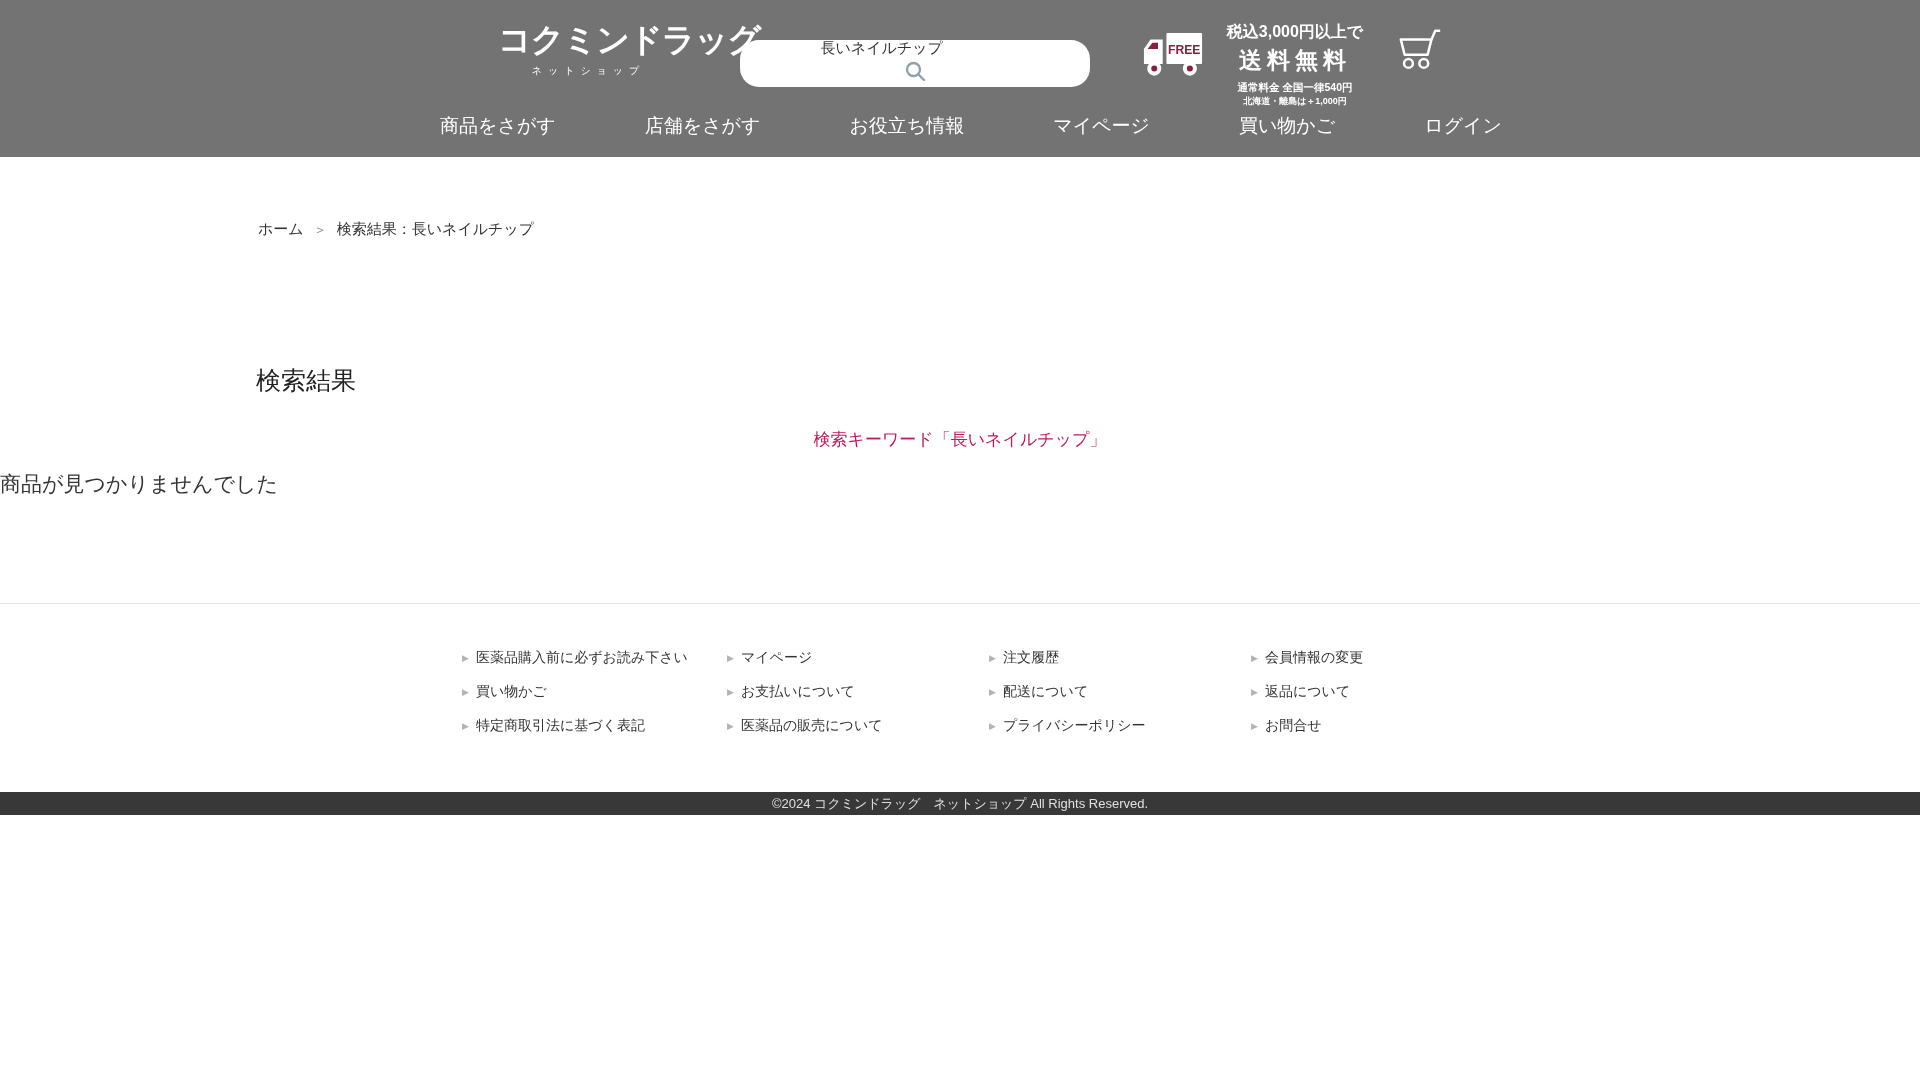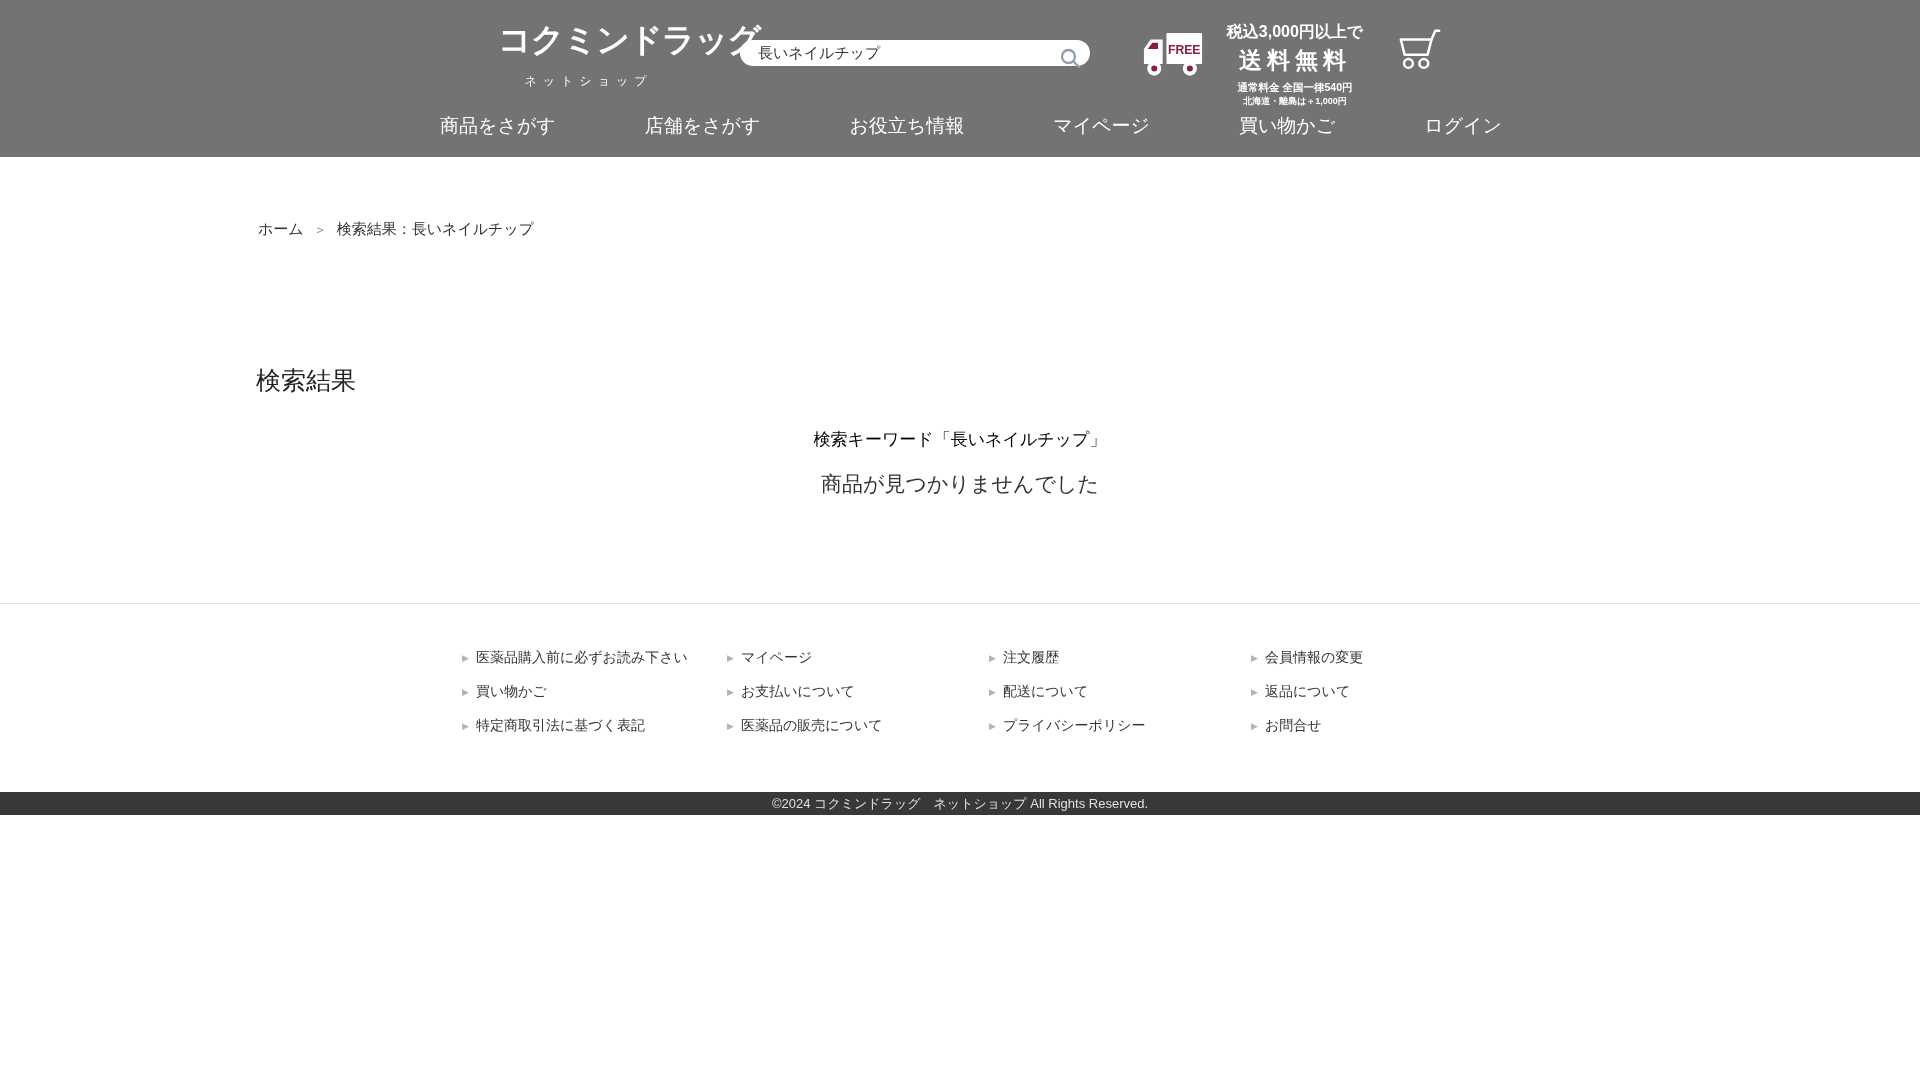--- a/index.html
+++ b/index.html
@@ -21,27 +21,27 @@
   }
   .logo {
     position: absolute; left: 498px; top: 18px;
     width: 175px; text-align: center; color: #fff; cursor: pointer;
   }
   .logo-title {
     font-size: 33px; font-weight: bold; letter-spacing: -1px;
     white-space: nowrap;
   }
   .logo-sub {
-    font-size: 12px; letter-spacing: 6px; margin-top: 10px; padding-left: 6px;
+    font-size: 10px; letter-spacing: 6px; margin-top: 1px; padding-left: 6px;
   }
   .search-wrap {
     position: absolute; left: 740px; top: 40px;
-    width: 350px; height: 26px;
+    width: 350px; height: 47px;
     background: #fff; border-radius: 19px;
-    display: flex; 
+    display: flex; align-items: center; flex-direction: column;
   }
   .search-input {
     flex: 1; border: none; outline: none; background: transparent;
     font-size: 15px; color: #333; padding: 0 8px 0 18px;
     font-family: inherit;
   }
   .search-btn {
     border: none; background: transparent; cursor: pointer;
     width: 40px; height: 38px; display: flex; align-items: center; justify-content: center;
   }
@@ -74,25 +74,25 @@
   }
   .crumb-sep { color: #888; margin: 0 10px; font-size: 13px; }
 
   
   .page-title {
     position: absolute; left: 256px; top: 364px;
     font-size: 25px; font-weight: normal; color: #222;
   }
   .keyword-line {
     position: absolute; left: 0; top: 428px; width: 1920px;
-    text-align: center; font-size: 17px; color: #000000;
+    text-align: center; font-size: 17px; color: #be185d;
   }
   .no-results {
     position: absolute; left: 0; top: 470px; width: 1920px;
-    text-align: center; font-size: 21px; color: #333;
+    text-align: left; font-size: 21px; color: #333;
   }
 
   
   .footer {
     position: absolute; left: 0; top: 603px; width: 1920px;
     border-top: 1px solid #e2e2e2;
   }
   .footer-grid {
     position: absolute; left: 462px; top: 44px;
     width: 1040px;

